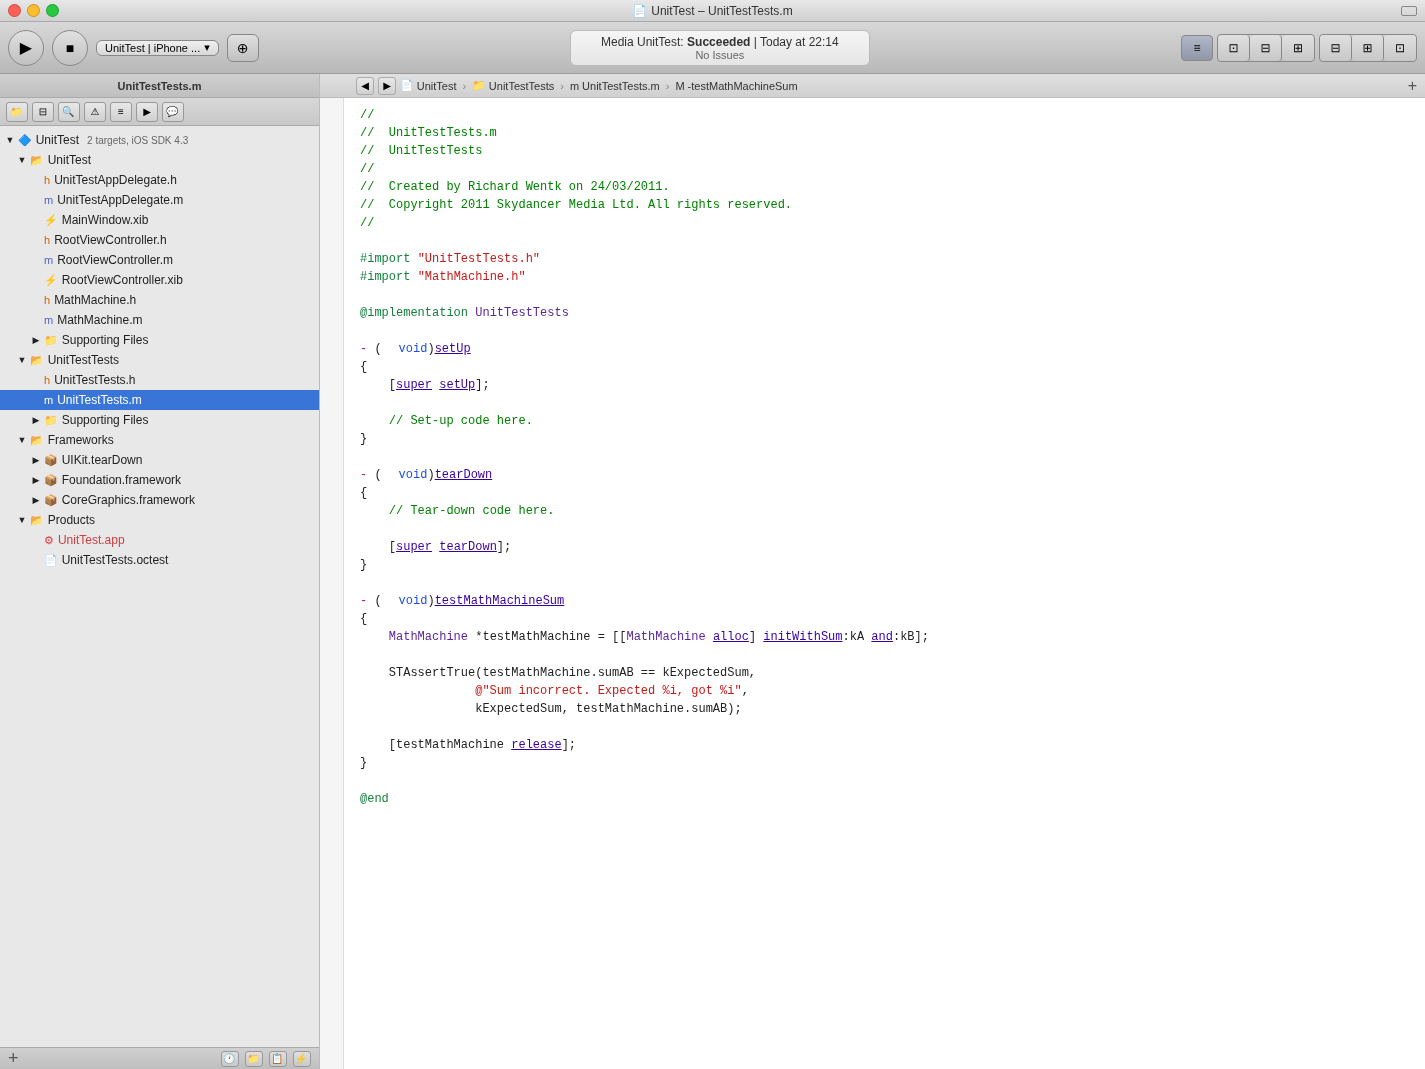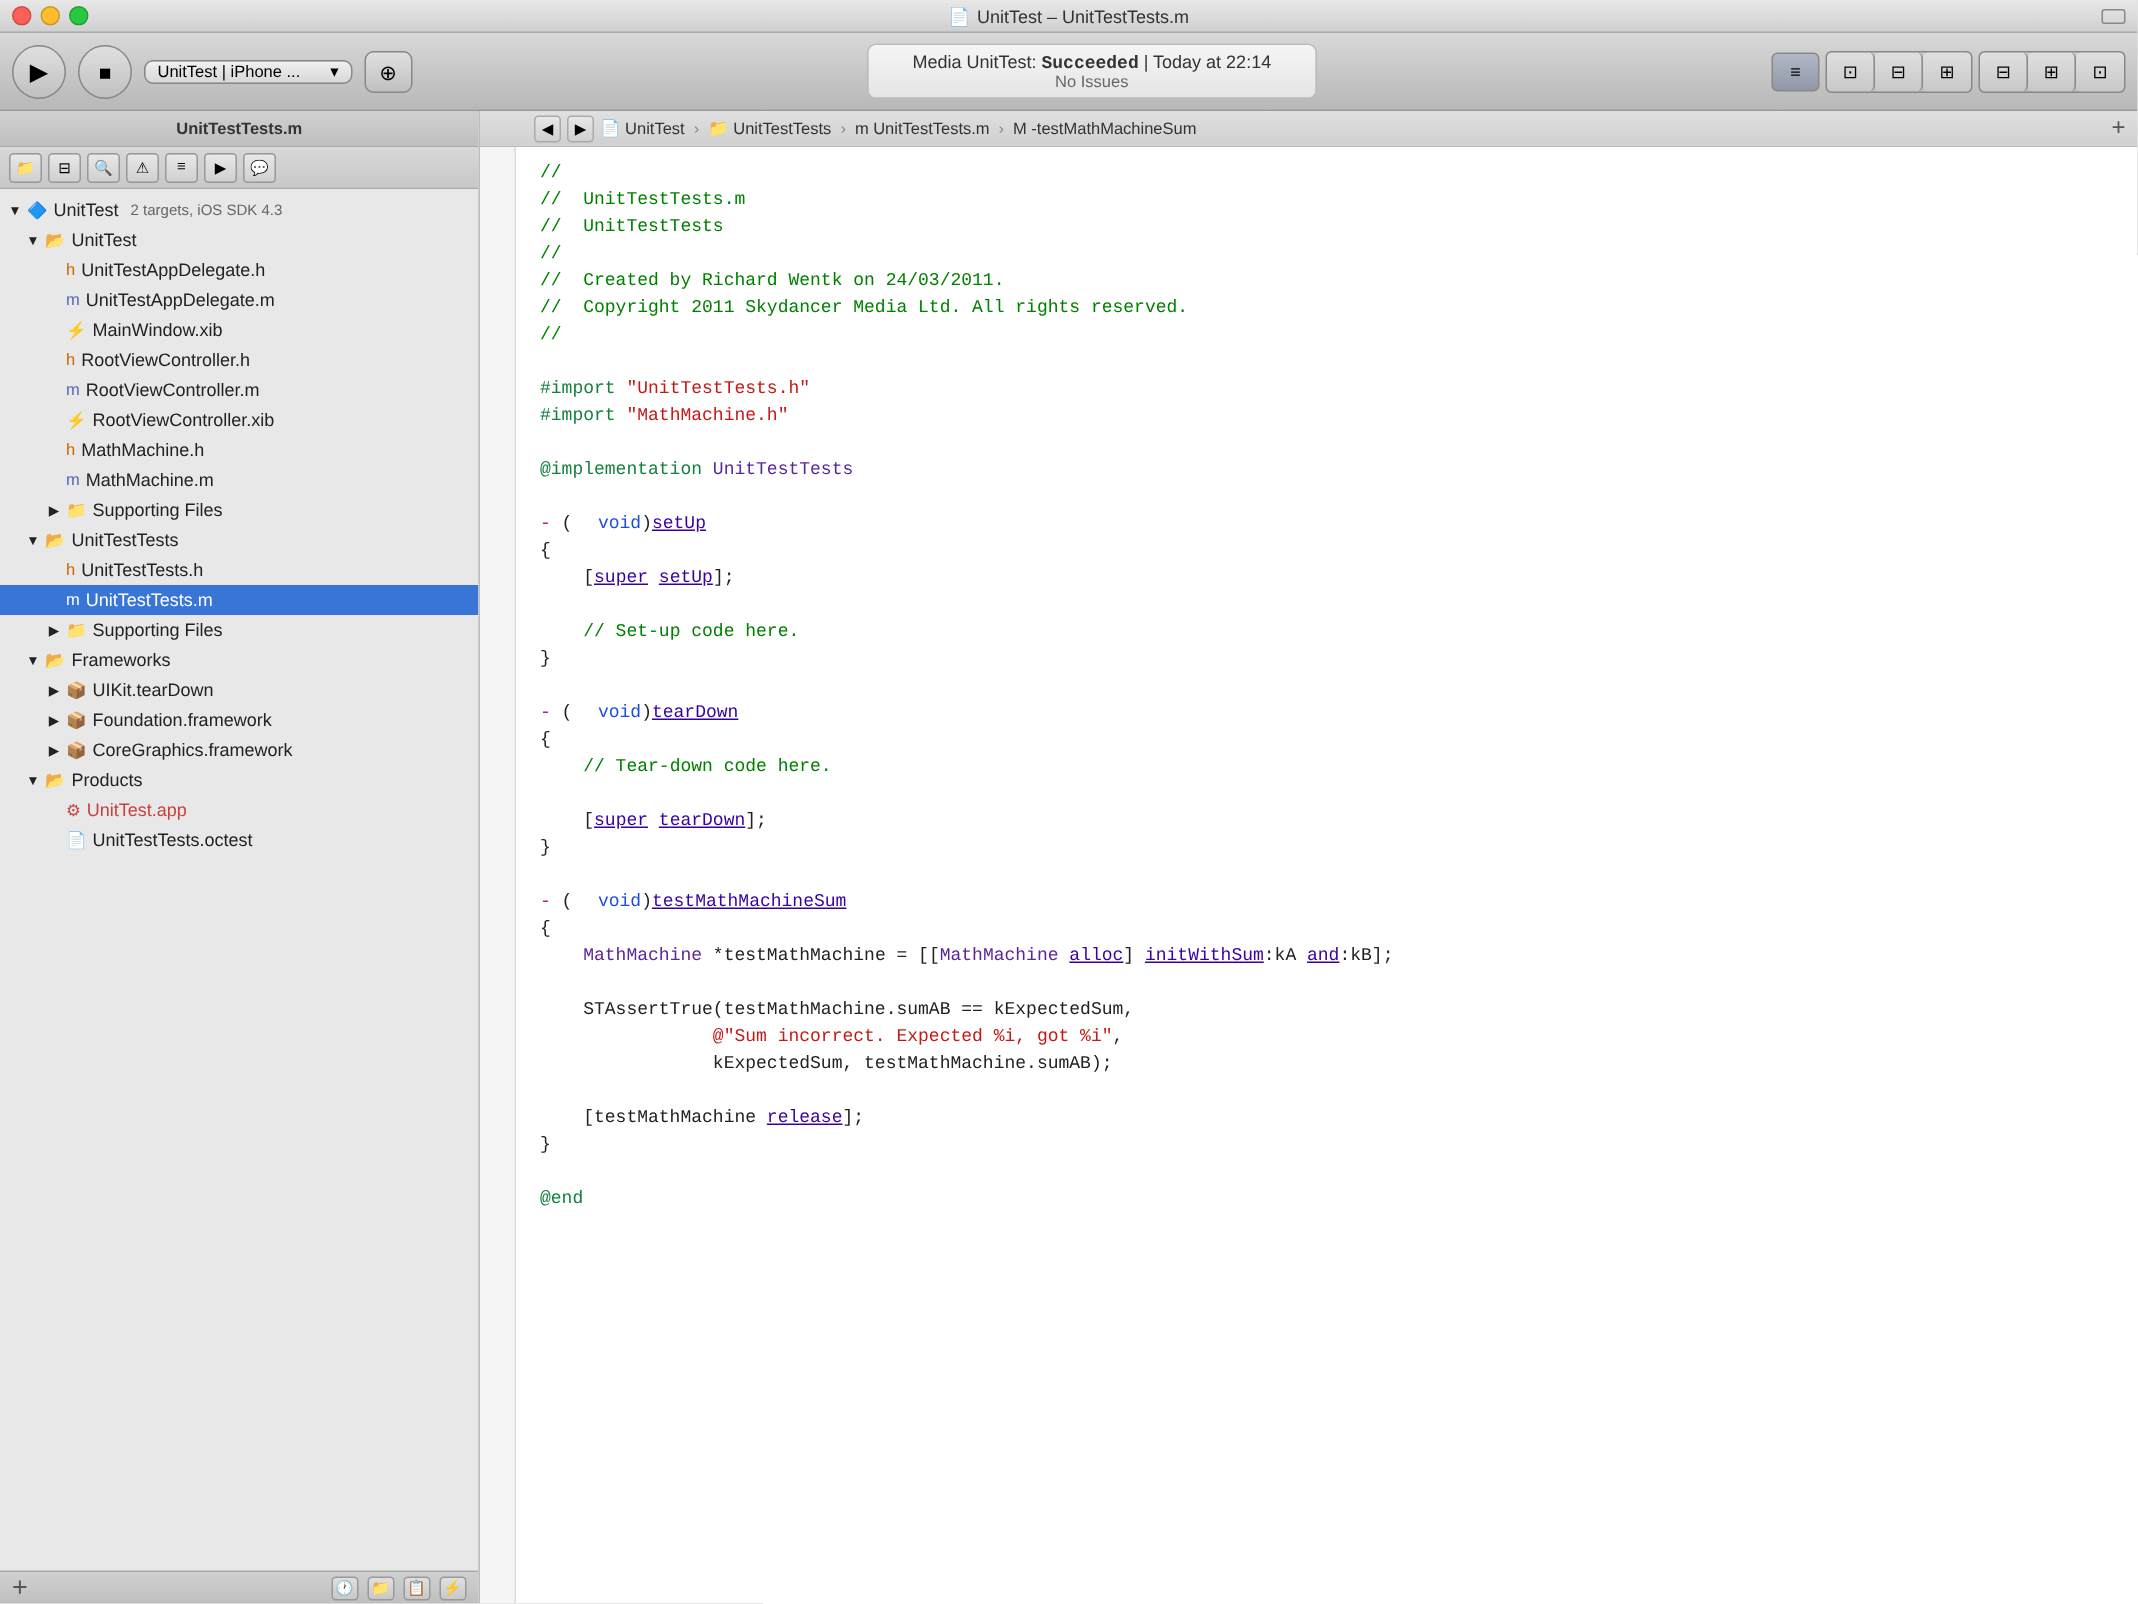--- a/index.html
+++ b/index.html
@@ -82,21 +82,21 @@
     }
     .scheme-selector {
       height: 16px;
       border-radius: 6px;
       border: 1px solid #888;
       background: linear-gradient(to bottom, #f0f0f0, #d8d8d8);
       padding: 0 8px;
       font-size: 11px;
       display: flex;
       align-items: center;
-      gap: 20px;
+      gap: 4px;
       cursor: pointer;
       min-width: 120px;
     }
     .build-status {
       flex: 1;
       display: flex;
       flex-direction: column;
       align-items: center;
       justify-content: center;
     }
@@ -107,21 +107,20 @@
       padding: 4px 20px;
       text-align: center;
       min-width: 300px;
     }
     .build-status-line1 {
       font-size: 12px;
       color: #333;
     }
     .build-status-line1 strong {
       color: #333;
-      font-family: Liberation Mono, monospace;
     }
     .build-status-line2 {
       font-size: 11px;
       color: #666;
     }
     .toolbar-right {
       display: flex;
       gap: 4px;
       align-items: center;
     }

